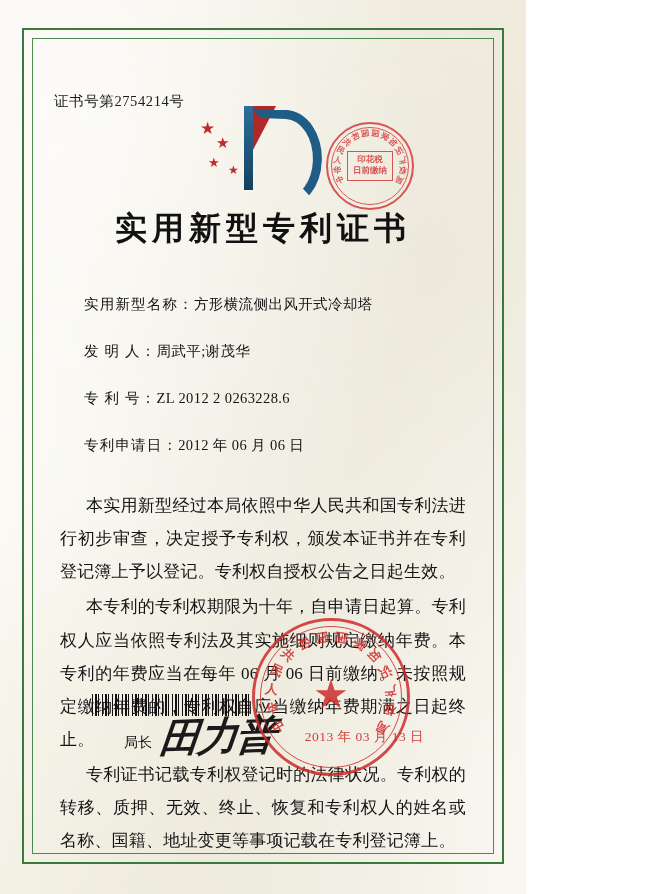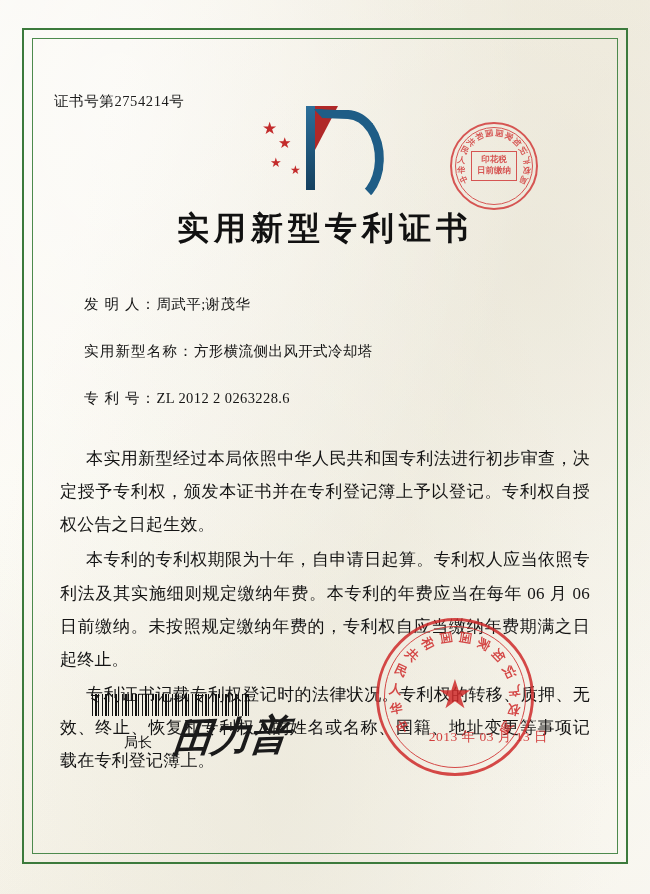--- a/index.html
+++ b/index.html
@@ -8,21 +8,21 @@
     background: #ffffff;
   }
   body {
     width: 650px;
     height: 894px;
     font-family: "Liberation Serif", serif;
     overflow: hidden;
   }
   .page {
     position: relative;
-    width: 650px;
+    width: 526px;
     height: 894px;
     background: #f6f3e9;
     background-image:
       linear-gradient(115deg, rgba(255,255,255,0.55) 0%, rgba(250,248,238,0.1) 38%, rgba(240,236,222,0.35) 60%, rgba(255,255,255,0.4) 100%),
       linear-gradient(0deg, #f4f1e6 0%, #faf8f0 45%, #f3efe3 100%);
     overflow: hidden;
   }
   
   .grain {
     position: absolute;
@@ -176,21 +176,20 @@
     );
   }
 
   
   .sign-row {
     position: absolute;
     left: 70px;
     bottom: 78px;
     display: flex;
     align-items: flex-end;
-    gap: 13px;
   }
   .sign-label {
     font-size: 14px;
     color: #111;
     margin-right: 8px;
     padding-bottom: 4px;
   }
   .sign-script {
     font-family: "Liberation Serif", serif;
     font-size: 40px;
@@ -355,27 +354,30 @@
       <div class="tbox" id="sealTopBox">
           <div>印花税</div>
           <div>日前缴纳</div>
         </div>
     </div>
 
     <div class="title">实用新型专利证书</div>
 
     <div class="fields">
       <div class="field-row">
+        <span class="field-label">实用新型名称：</span><span>方形横流侧出风开式冷却塔</span>
+      </div>
+      <div class="field-row">
         <span class="field-label">发  明  人：</span><span>周武平;谢茂华</span>
       </div>
       <div class="field-row">
-        <span class="field-label">实用新型名称：</span><span>方形横流侧出风开式冷却塔</span>
+        <span class="field-label">专  利  号：</span><span>ZL 2012 2 0263228.6</span>
       </div>
       <div class="field-row">
-        <span class="field-label">专  利  号：</span><span>ZL 2012 2 0263228.6</span>
+        <span class="field-label">专利申请日：</span><span>2012 年 06 月 06 日</span>
       </div>
     </div>
 
     <div class="body-text">
       <p>本实用新型经过本局依照中华人民共和国专利法进行初步审查，决定授予专利权，颁发本证书并在专利登记簿上予以登记。专利权自授权公告之日起生效。</p>
       <p>本专利的专利权期限为十年，自申请日起算。专利权人应当依照专利法及其实施细则规定缴纳年费。本专利的年费应当在每年 06 月 06 日前缴纳。未按照规定缴纳年费的，专利权自应当缴纳年费期满之日起终止。</p>
       <p>专利证书记载专利权登记时的法律状况。专利权的转移、质押、无效、终止、恢复和专利权人的姓名或名称、国籍、地址变更等事项记载在专利登记簿上。</p>
     </div>
 
     <div class="barcode"></div>

